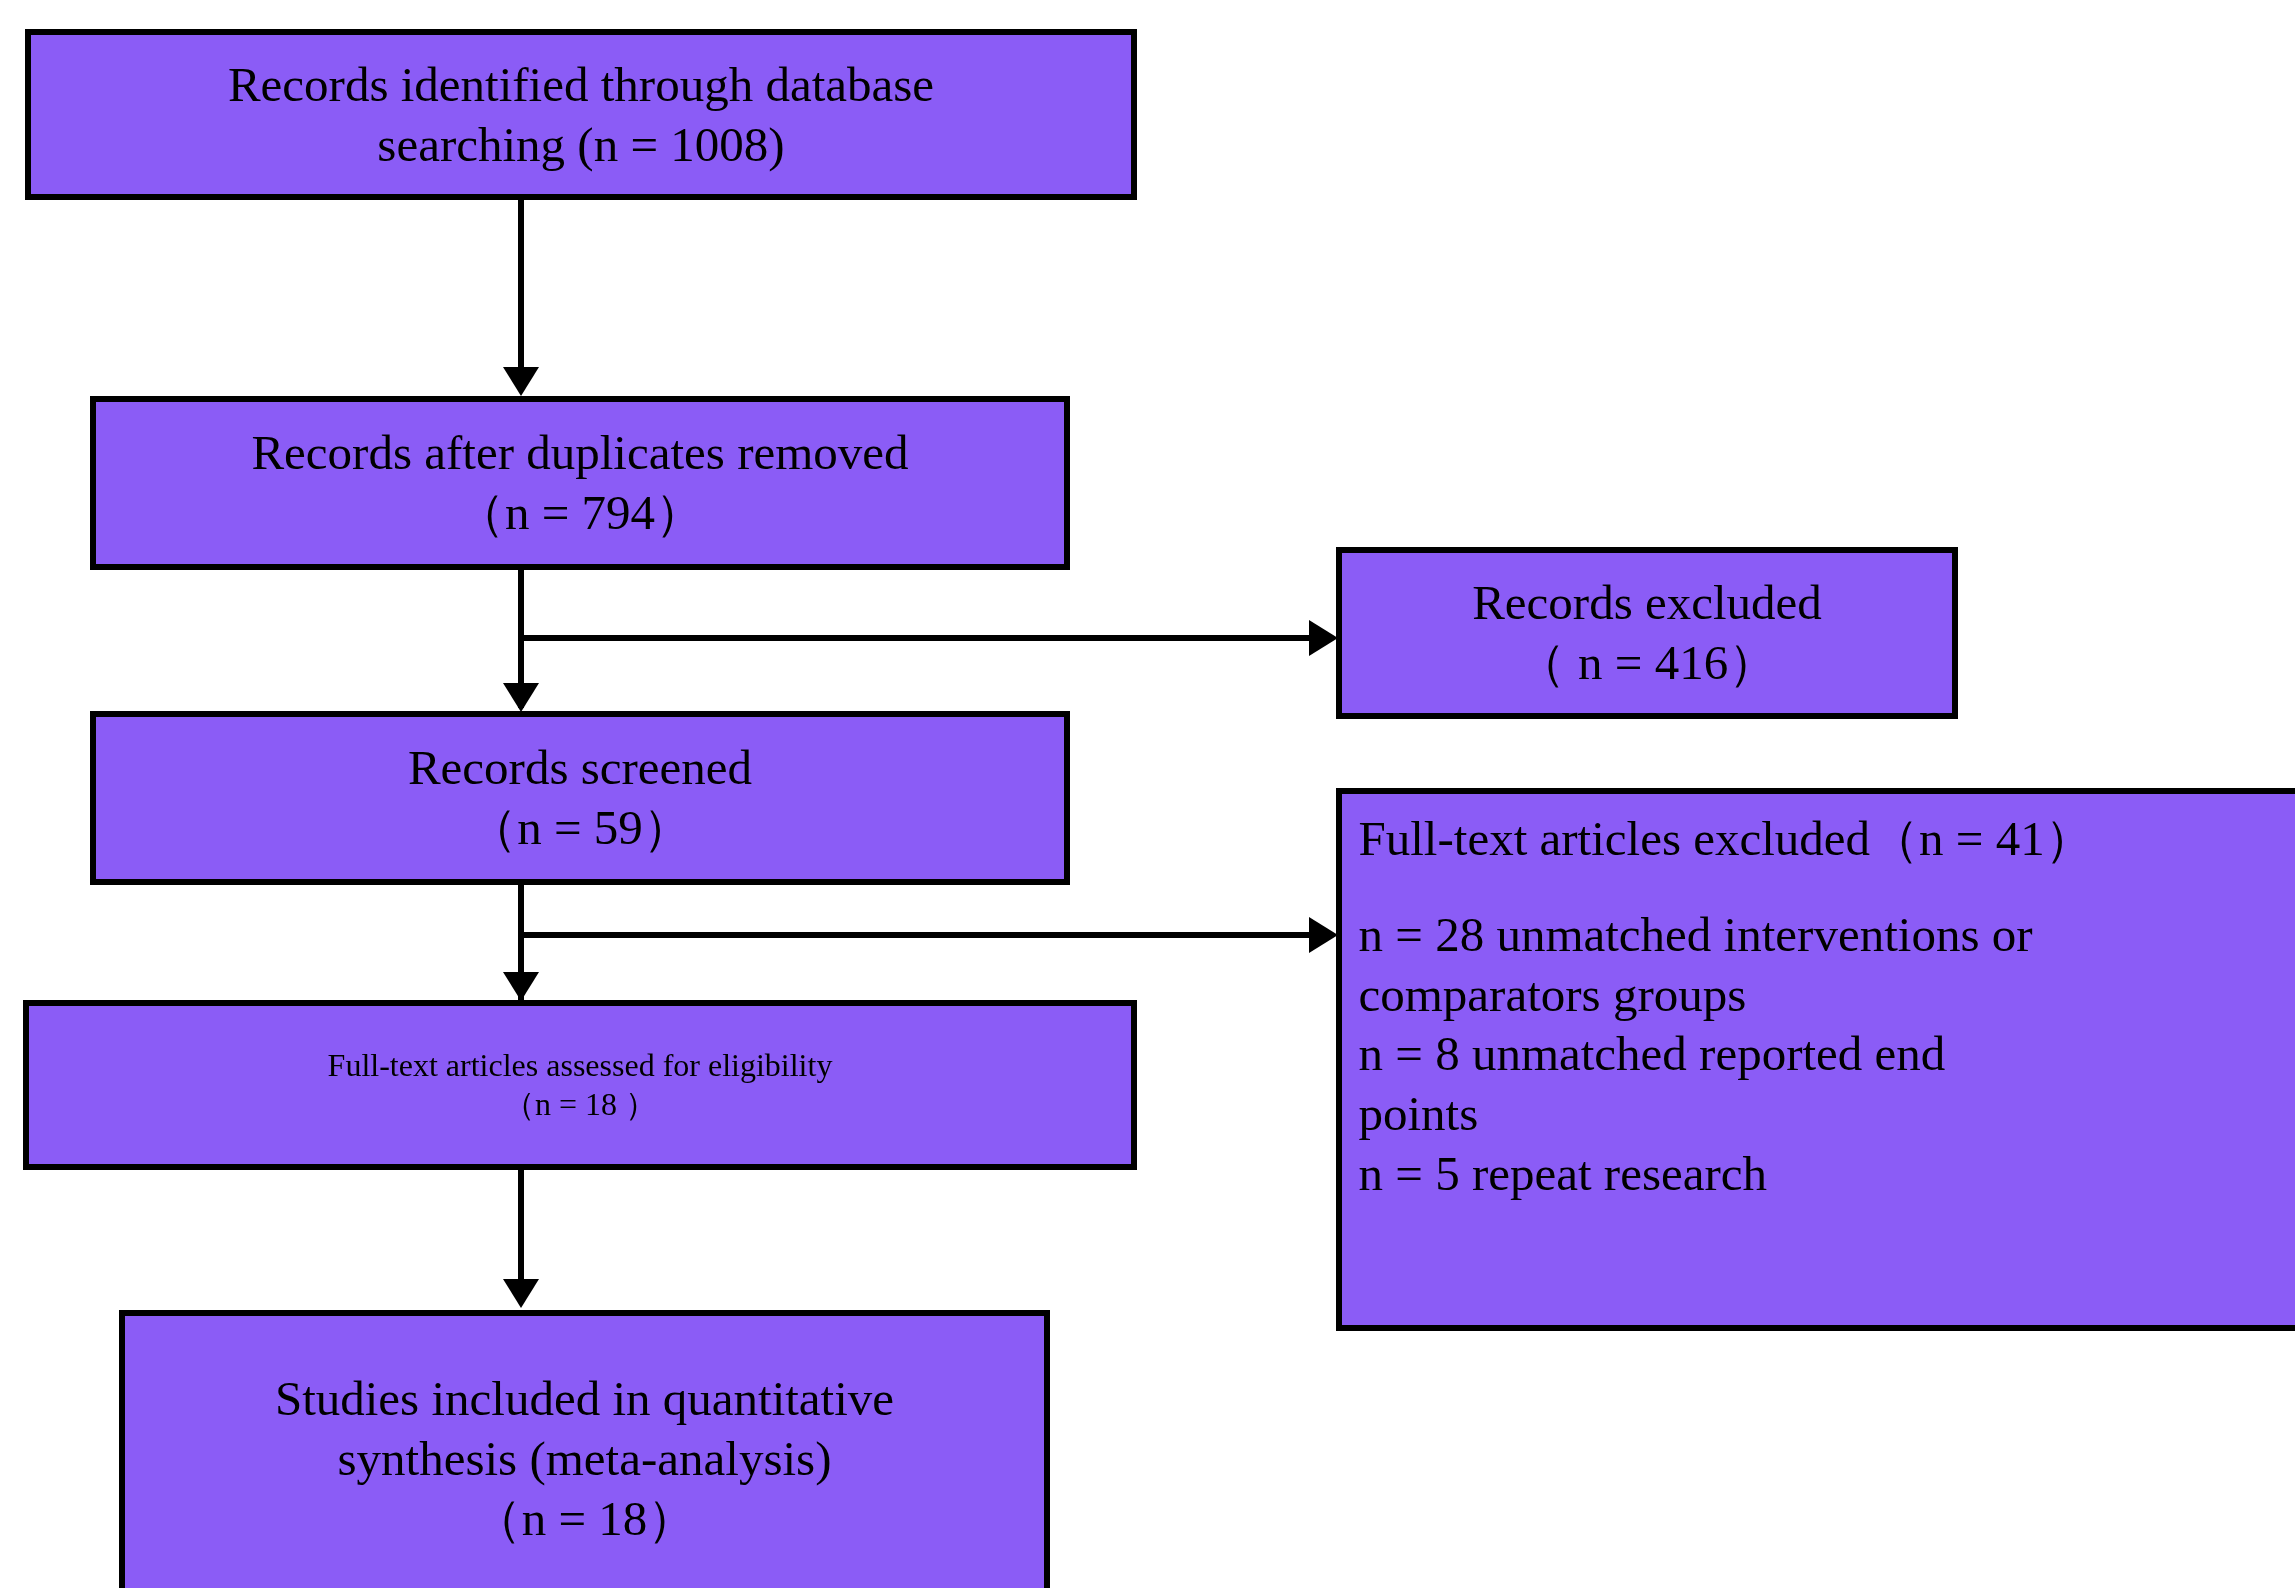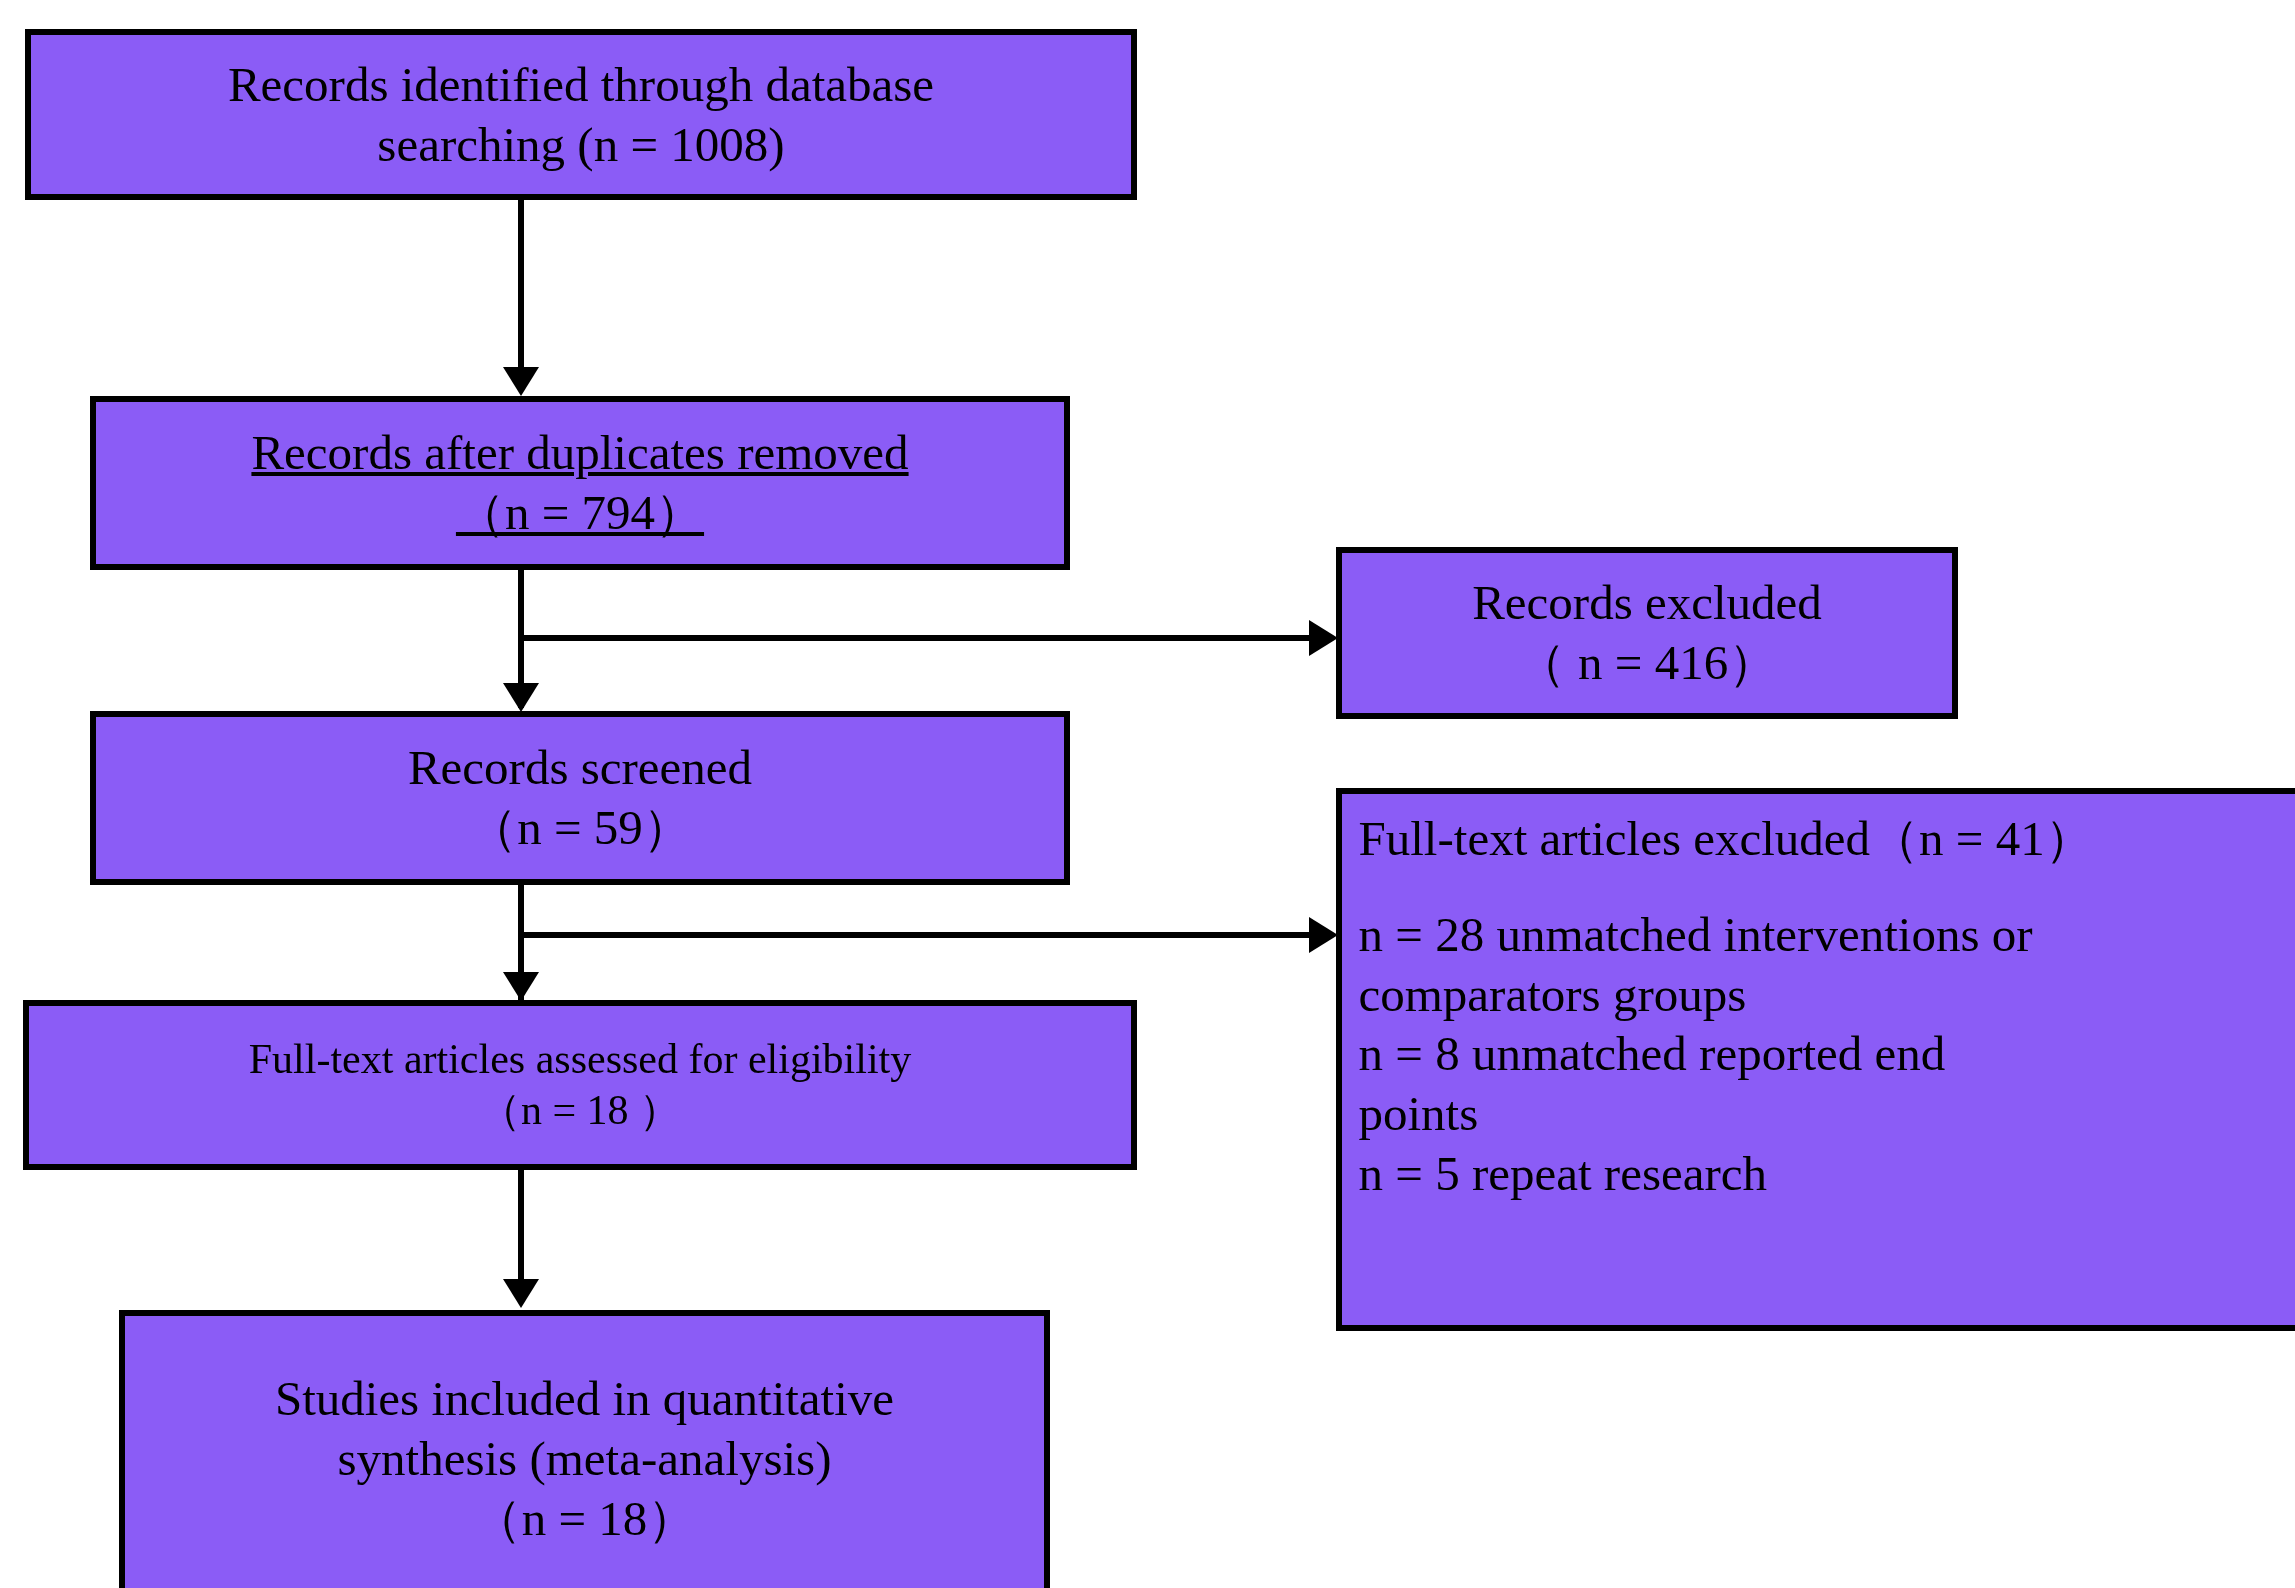--- a/index.html
+++ b/index.html
@@ -34,23 +34,23 @@
     align-items: flex-start;
     text-align: left;
     justify-content: flex-start;
   }
   .box .line {
     display: block;
     white-space: pre;
   }
   
   #box-identified   { left: 25px;   top: 29px;   width: 1112px; height: 171px; font-size: 49px; }
-  #box-duplicates   { left: 90px;  top: 396px;  width: 980px; height: 174px; font-size: 49px; text-decoration: underline; }
+  #box-duplicates   { left: 90px;  top: 396px;  width: 980px; height: 174px; font-size: 49px; }
   #box-screened     { left: 90px;  top: 711px; width: 980px; height: 174px; font-size: 49px; }
-  #box-assessed     { left: 23px;   top: 1000px; width: 1114px; height: 170px; font-size: 42px; }
+  #box-assessed     { left: 23px;   top: 1000px; width: 1114px; height: 170px; font-size: 32px; }
   #box-included     { left: 119px;  top: 1310px; width: 931px; height: 298px; font-size: 49px; }
   #box-records-excluded { left: 1336px; top: 547px; width: 622px; height: 172px; font-size: 49px; }
   #box-fulltext-excluded {
     left: 1336px; top: 788px; width: 1072px; height: 543px;
     font-size: 49px; padding: 15px 16.5px 0 16.5px;
   }
   #box-fulltext-excluded .gap { display:block; height: 36px; }
 
   
   .vline {

